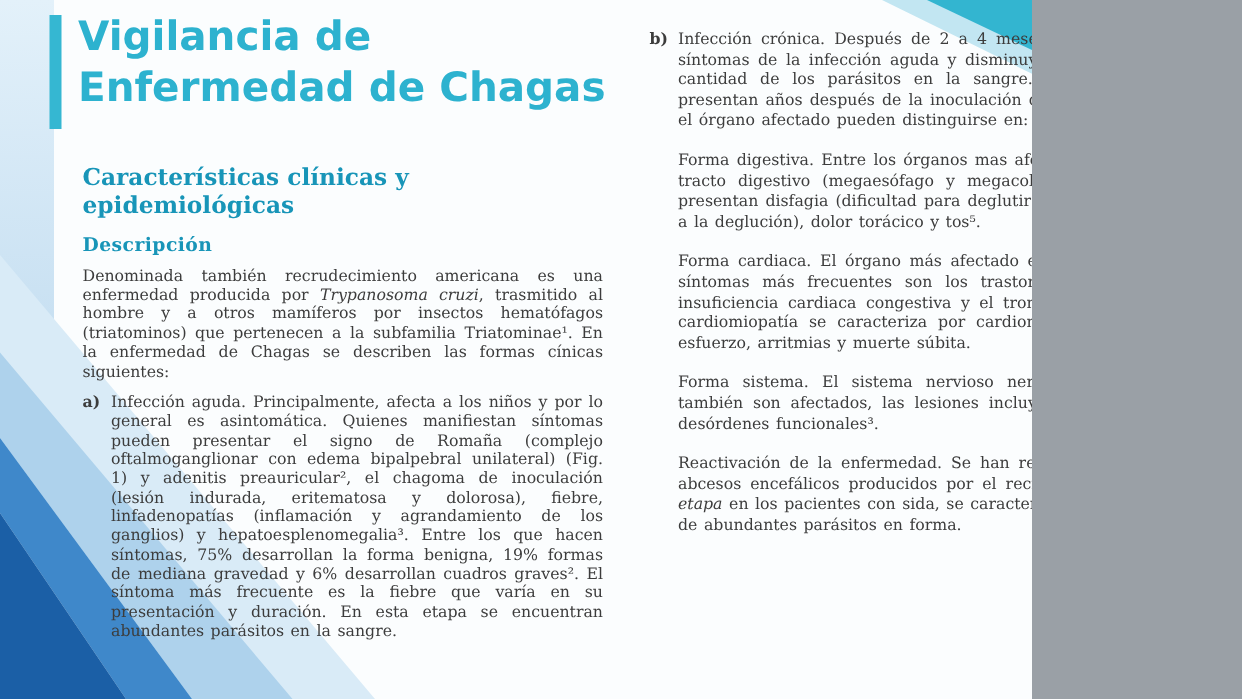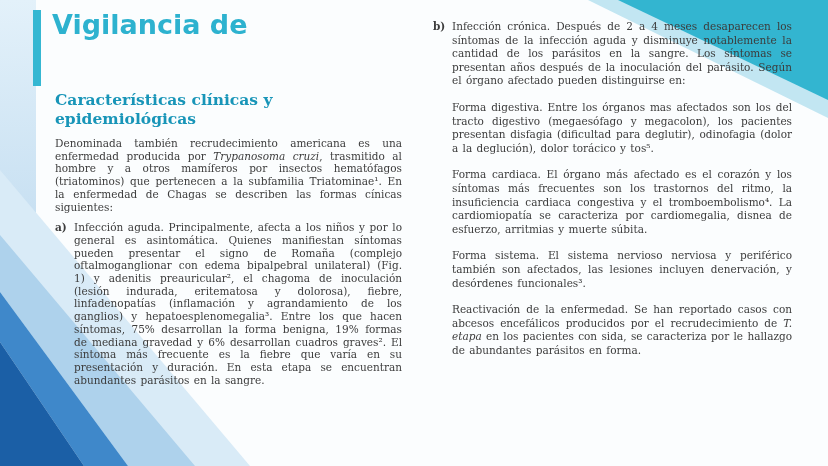--- a/index.html
+++ b/index.html
@@ -1,39 +1,39 @@
 <!DOCTYPE html>
 <html><head>
 <meta charset="utf-8">
 <style>
   * { margin:0; padding:0; box-sizing:border-box; }
   html,body { background:#9aa0a6; }
   .slide {
-    position:relative; width:828px; height:466px;
+    position:relative; width:688px; height:466px;
     background:#fbfdfe; overflow:hidden;
     font-family:"DejaVu Serif", serif;
   }
   .bg { position:absolute; left:0; top:0; width:828px; height:466px; }
 
   .accent-bar {
     position:absolute; left:33px; top:10px; width:8px; height:76px;
     background:#35b7d2;
   }
   .title {
     position:absolute; left:52px; top:8px;
     font-family:"DejaVu Sans", sans-serif; font-weight:bold;
     font-size:27px; line-height:34px; color:#2db2cf;
   }
   .col-left  { position:absolute; left:55px;  top:90px; width:347px; }
   .col-right { position:absolute; left:433px; top:12px; width:359px; }
 
   .heading {
     width:320px;
     font-size:15.5px; line-height:19px; font-weight:bold;
-    color:#1895b8; margin-bottom:9px;
+    color:#1895b8; margin-bottom:9px;margin-top:18px;
   }
   .subheading {
     font-size:12.5px; line-height:15px; font-weight:bold;
     color:#1895b8; margin-bottom:8px; letter-spacing:0.3px;
   }
   .body {
     font-size:10.5px; color:#3c3c3c; text-align:justify;
     word-spacing:1px;
   }
   .col-left  .body { line-height:12.7px; }
@@ -71,24 +71,26 @@
     <polygon points="0,292 128,466 84,466 0,342" fill="#3f88ca"></polygon>
     <polygon points="0,342 84,466 0,466" fill="#1b5fa6"></polygon>
     <polygon points="588,0 828,0 828,118" fill="#c2e6f2"></polygon>
     <polygon points="618,0 828,0 828,100" fill="#33b5d0"></polygon>
   </svg>
 
   <div class="accent-bar"></div>
 
   <h1 class="title">
     <span>Vigilancia de</span><br>
+    <span>Enfermedad de Chagas</span>
   </h1>
 
   <div class="col-left">
     <h2 class="heading">Características clínicas y epidemiológicas</h2>
+    <h3 class="subheading">Descripción</h3>
 
     <p class="body"><span>Denominada también recrudecimiento americana es una enfermedad producida por </span><i>Trypanosoma cruzi</i><span>, trasmitido al hombre y a otros mamíferos por insectos hematófagos (triatominos) que pertenecen a la subfamilia Triatominae¹. En la enfermedad de Chagas se describen las formas cínicas siguientes:</span></p>
 
     <div class="list">
       <span class="lbl">a)</span>
       <p class="body"><b class="lead">Infección aguda.</b> <span>Principalmente, afecta a los niños y por lo general es asintomática. Quienes manifiestan síntomas pueden presentar el signo de Romaña (complejo oftalmoganglionar con edema bipalpebral unilateral) (Fig. 1) y adenitis preauricular², el chagoma de inoculación (lesión indurada, eritematosa y dolorosa), fiebre, linfadenopatías (inflamación y agrandamiento de los ganglios) y hepatoesplenomegalia³. Entre los que hacen síntomas, 75% desarrollan la forma benigna, 19% formas de mediana gravedad y 6% desarrollan cuadros graves². El síntoma más frecuente es la fiebre que varía en su presentación y duración. En esta etapa se encuentran abundantes parásitos en la sangre.</span></p>
     </div>
   </div>
 
   <div class="col-right">

